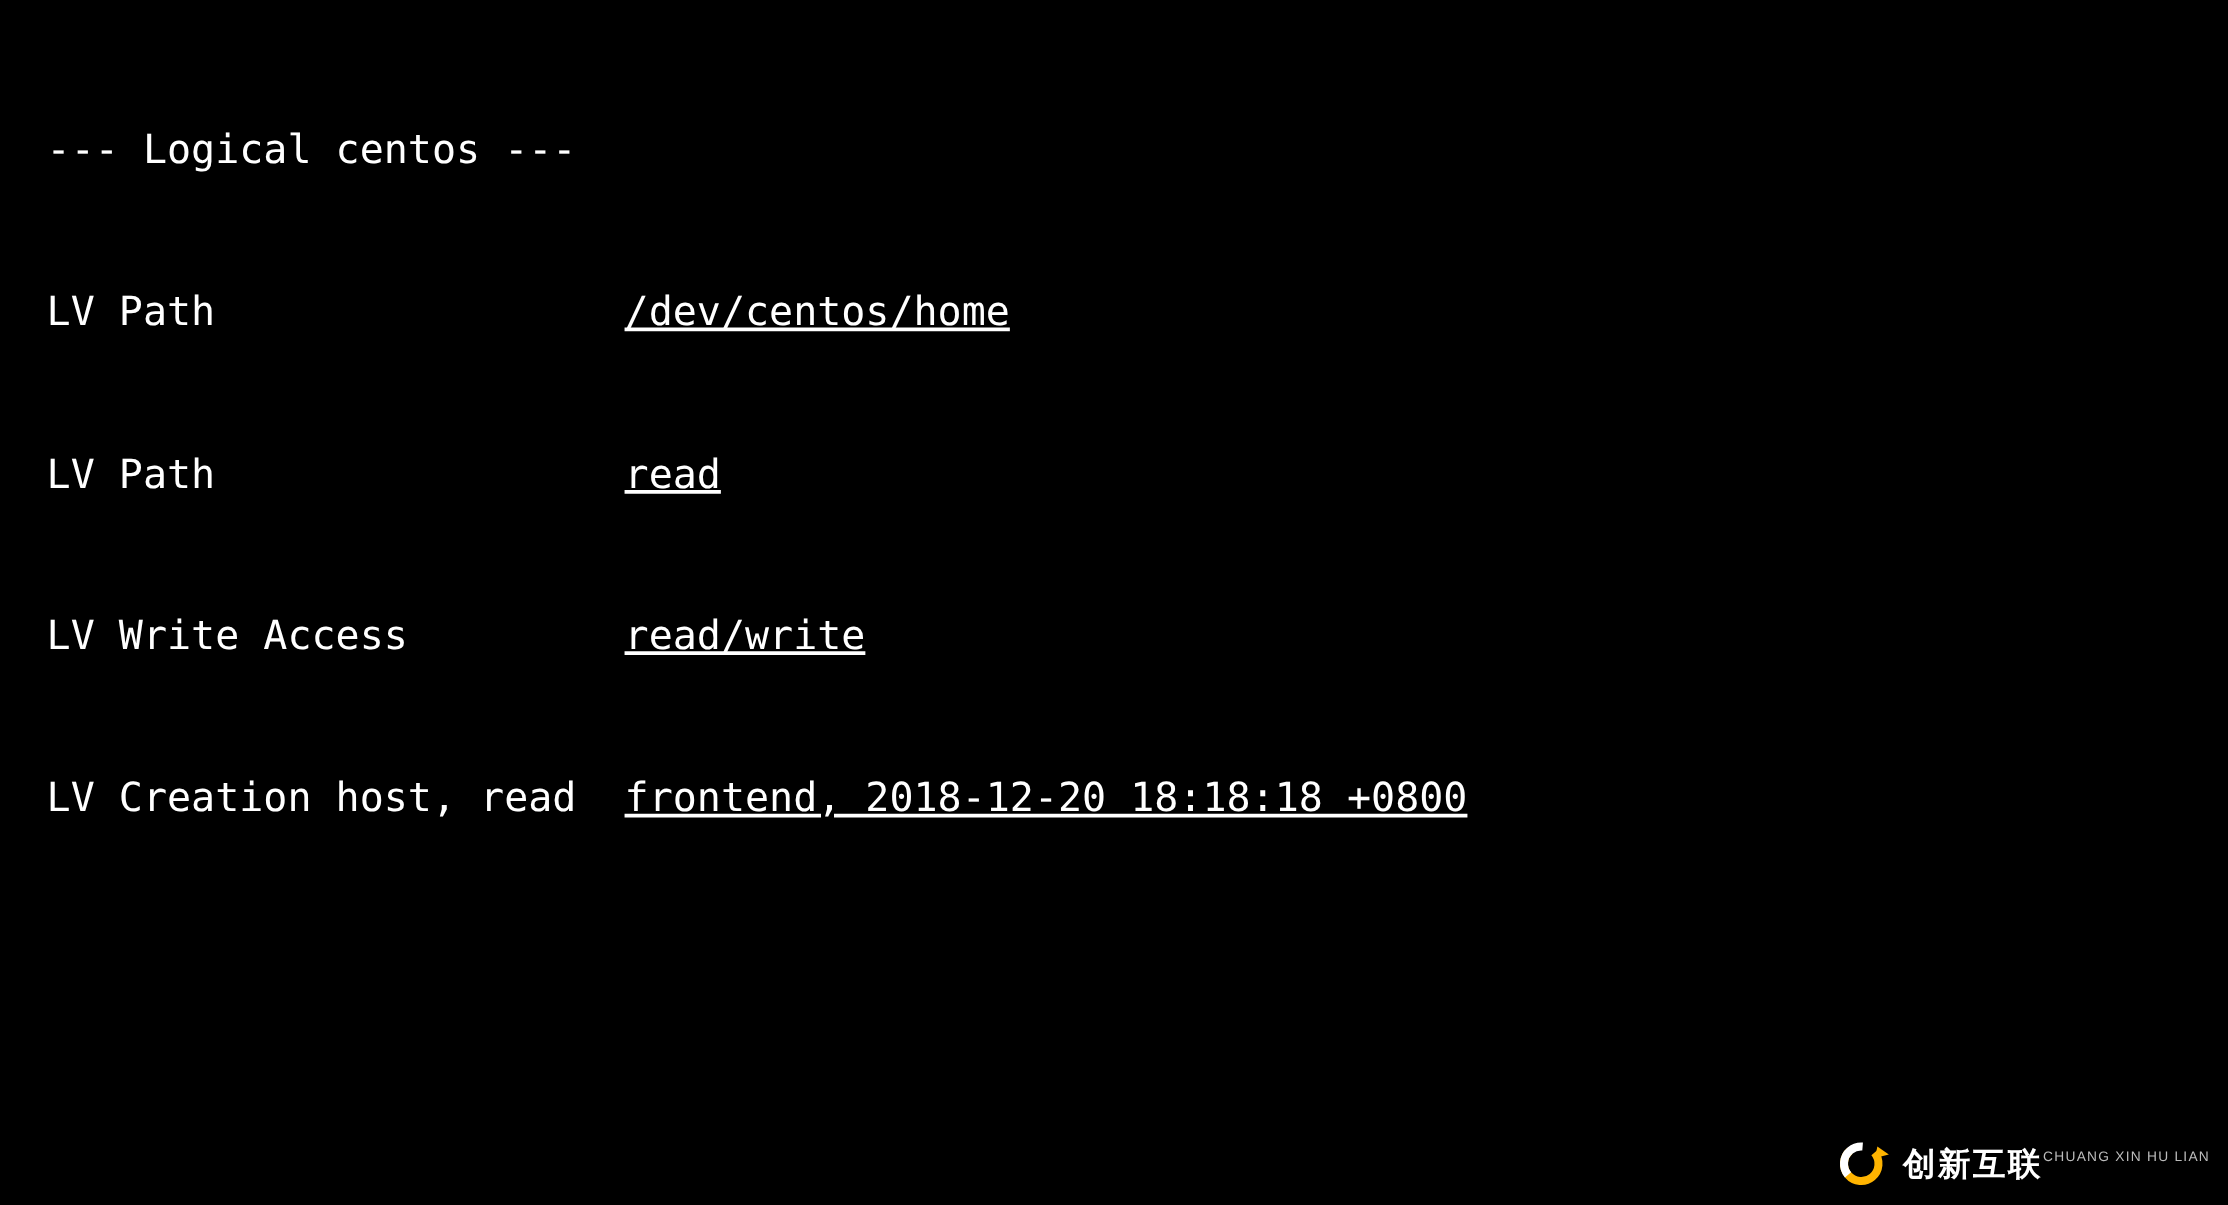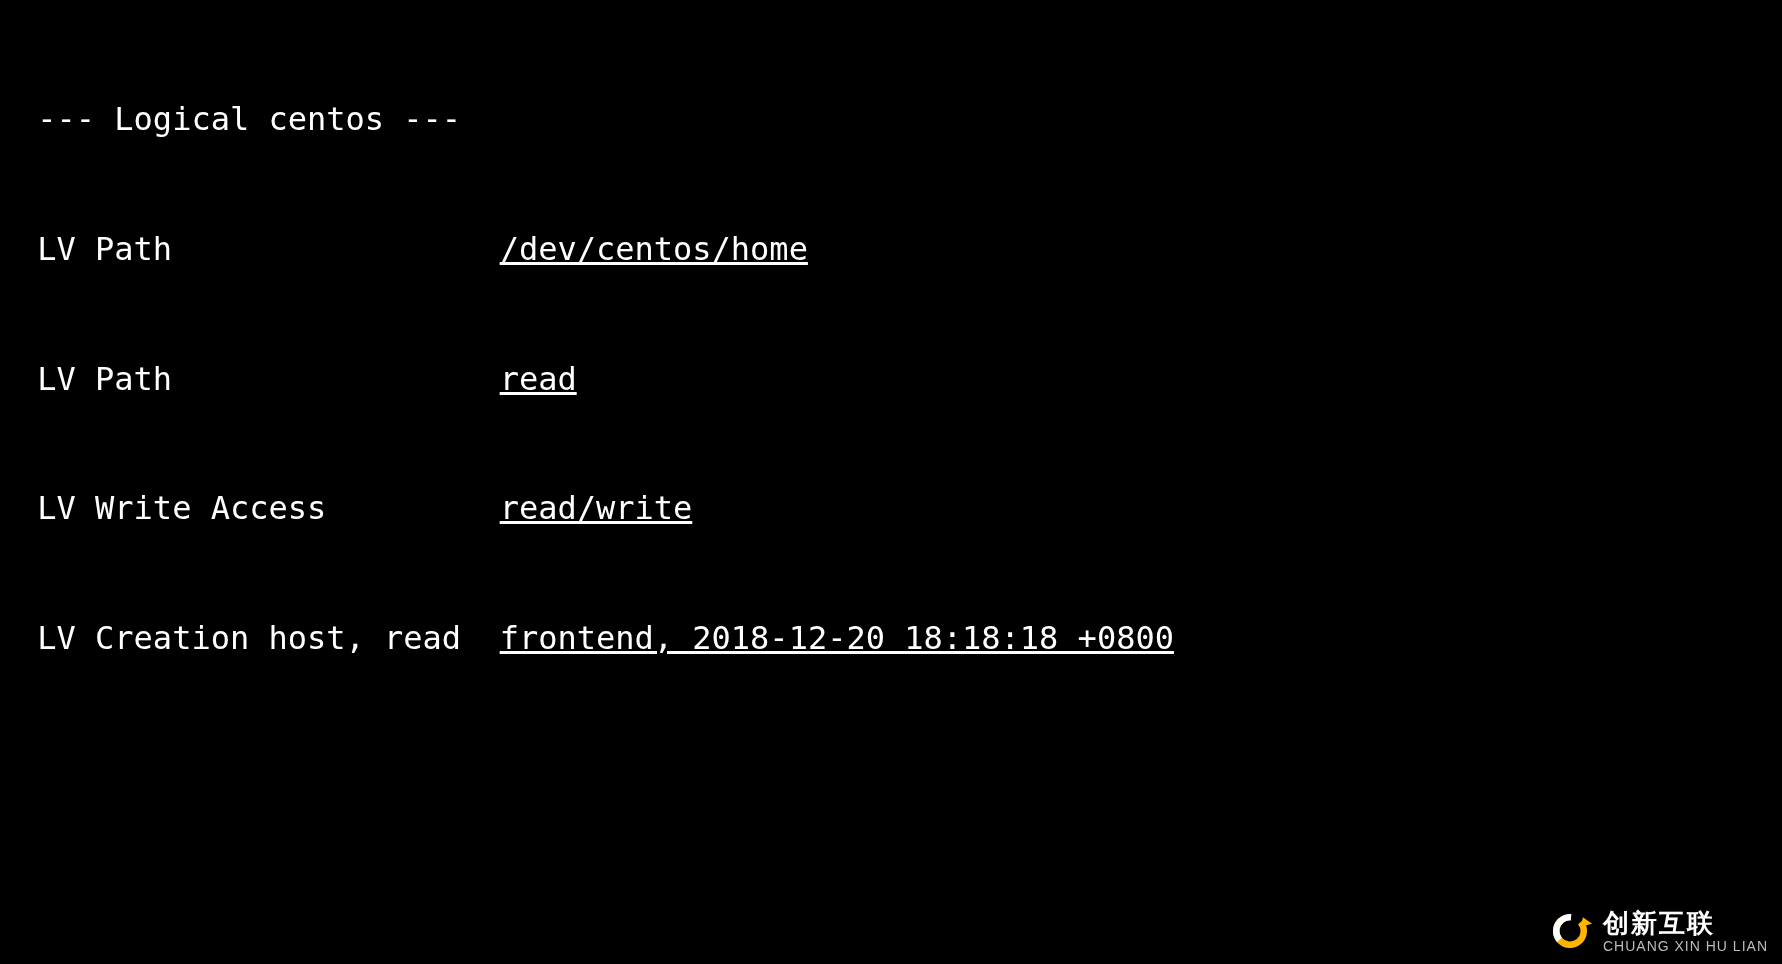--- a/index.html
+++ b/index.html
@@ -36,27 +36,27 @@
     width:46px;height:46px;position:relative;
   }
   .watermark .logo svg{width:100%;height:100%;}
   .watermark .text-main{
     font-size:26px;
     font-weight:700;
     letter-spacing:2px;
     line-height:1;
   }
   .watermark .text-sub{
-    font-size:14px;
+    font-size:11px;
     letter-spacing:1px;
     color:#bbb;
     line-height:1;
     margin-top:3px;
   }
-  .watermark .text-col{display:flex;flex-direction:column;}
+  .watermark .text-col{display:flex;flex-direction:row;}
 </style>
 </head>
 <body>
 
 <div class="terminal">
   <span class="row"><span class="indent"> </span><span>--- Logical centos ---</span></span>
   <span class="row"><span class="indent"> </span><span class="key">LV Path</span><span class="val">/dev/centos/home</span></span>
   <span class="row"><span class="indent"> </span><span class="key">LV Path</span><span class="val">read</span></span>
   <span class="row"><span class="indent"> </span><span class="key">LV Write Access</span><span class="val">read/write</span></span>
   <span class="row"><span class="indent"> </span><span class="key">LV Creation host, read</span><span class="val">frontend, 2018-12-20 18:18:18 +0800</span></span>

